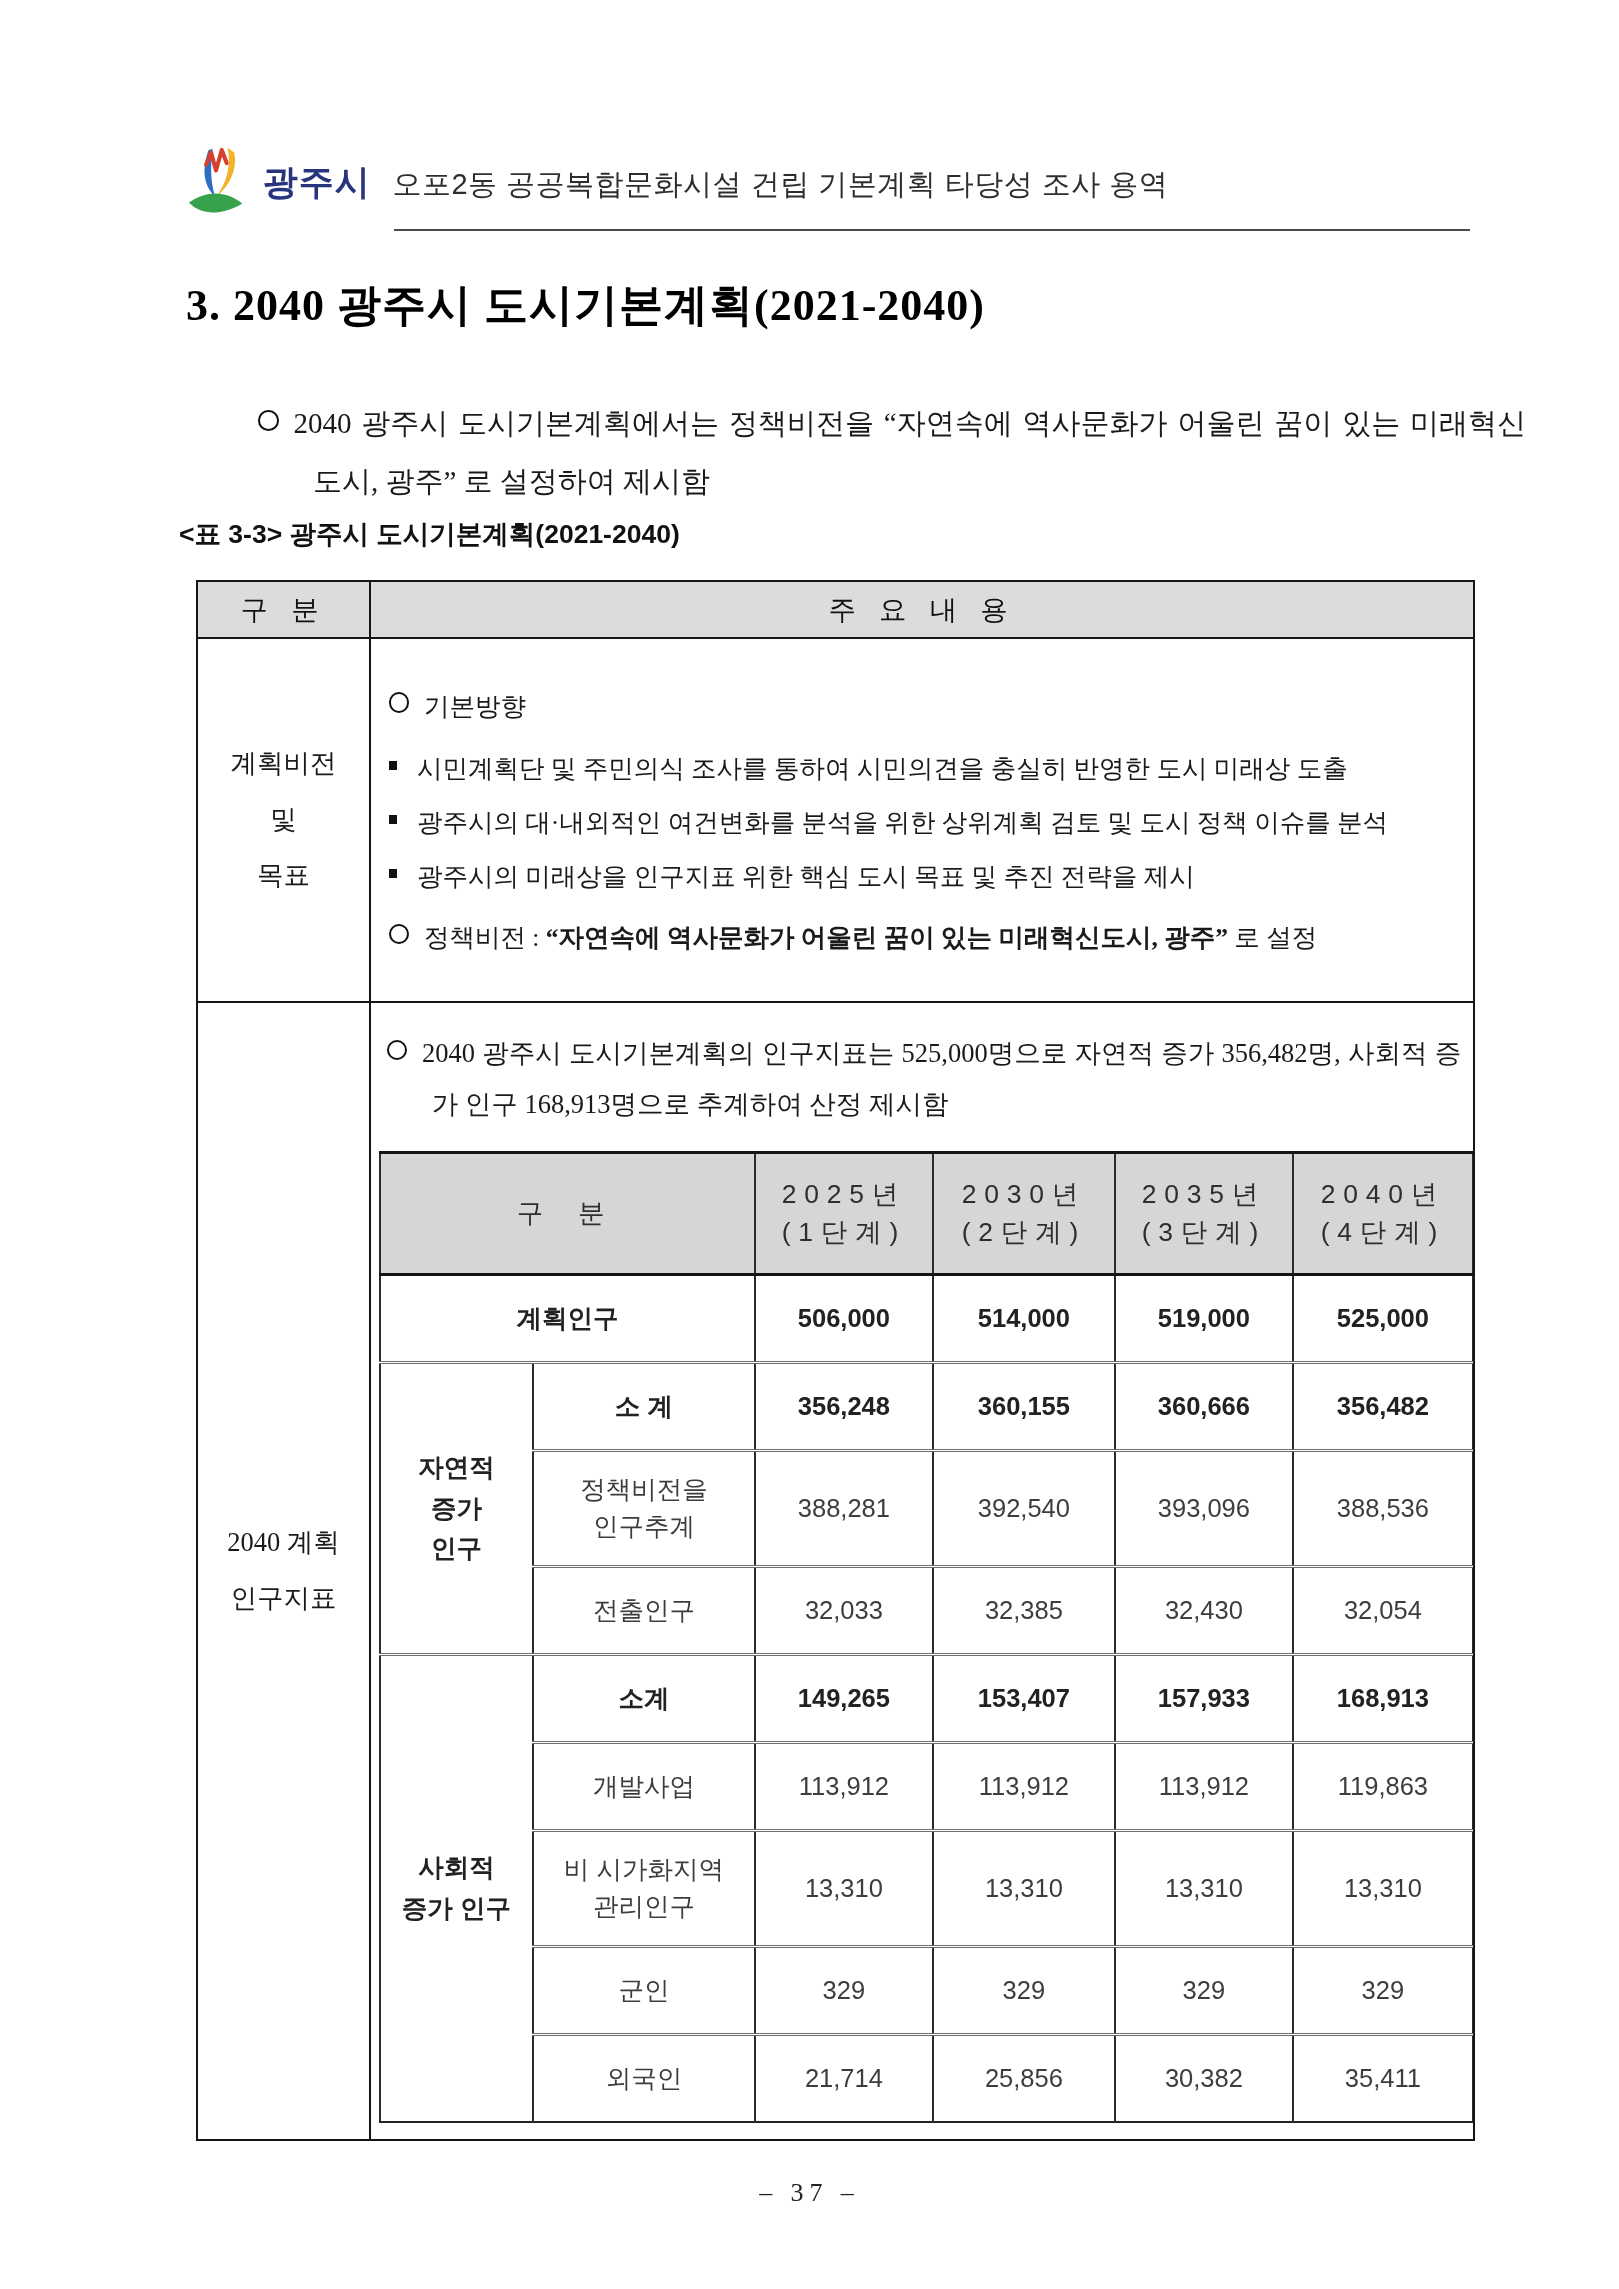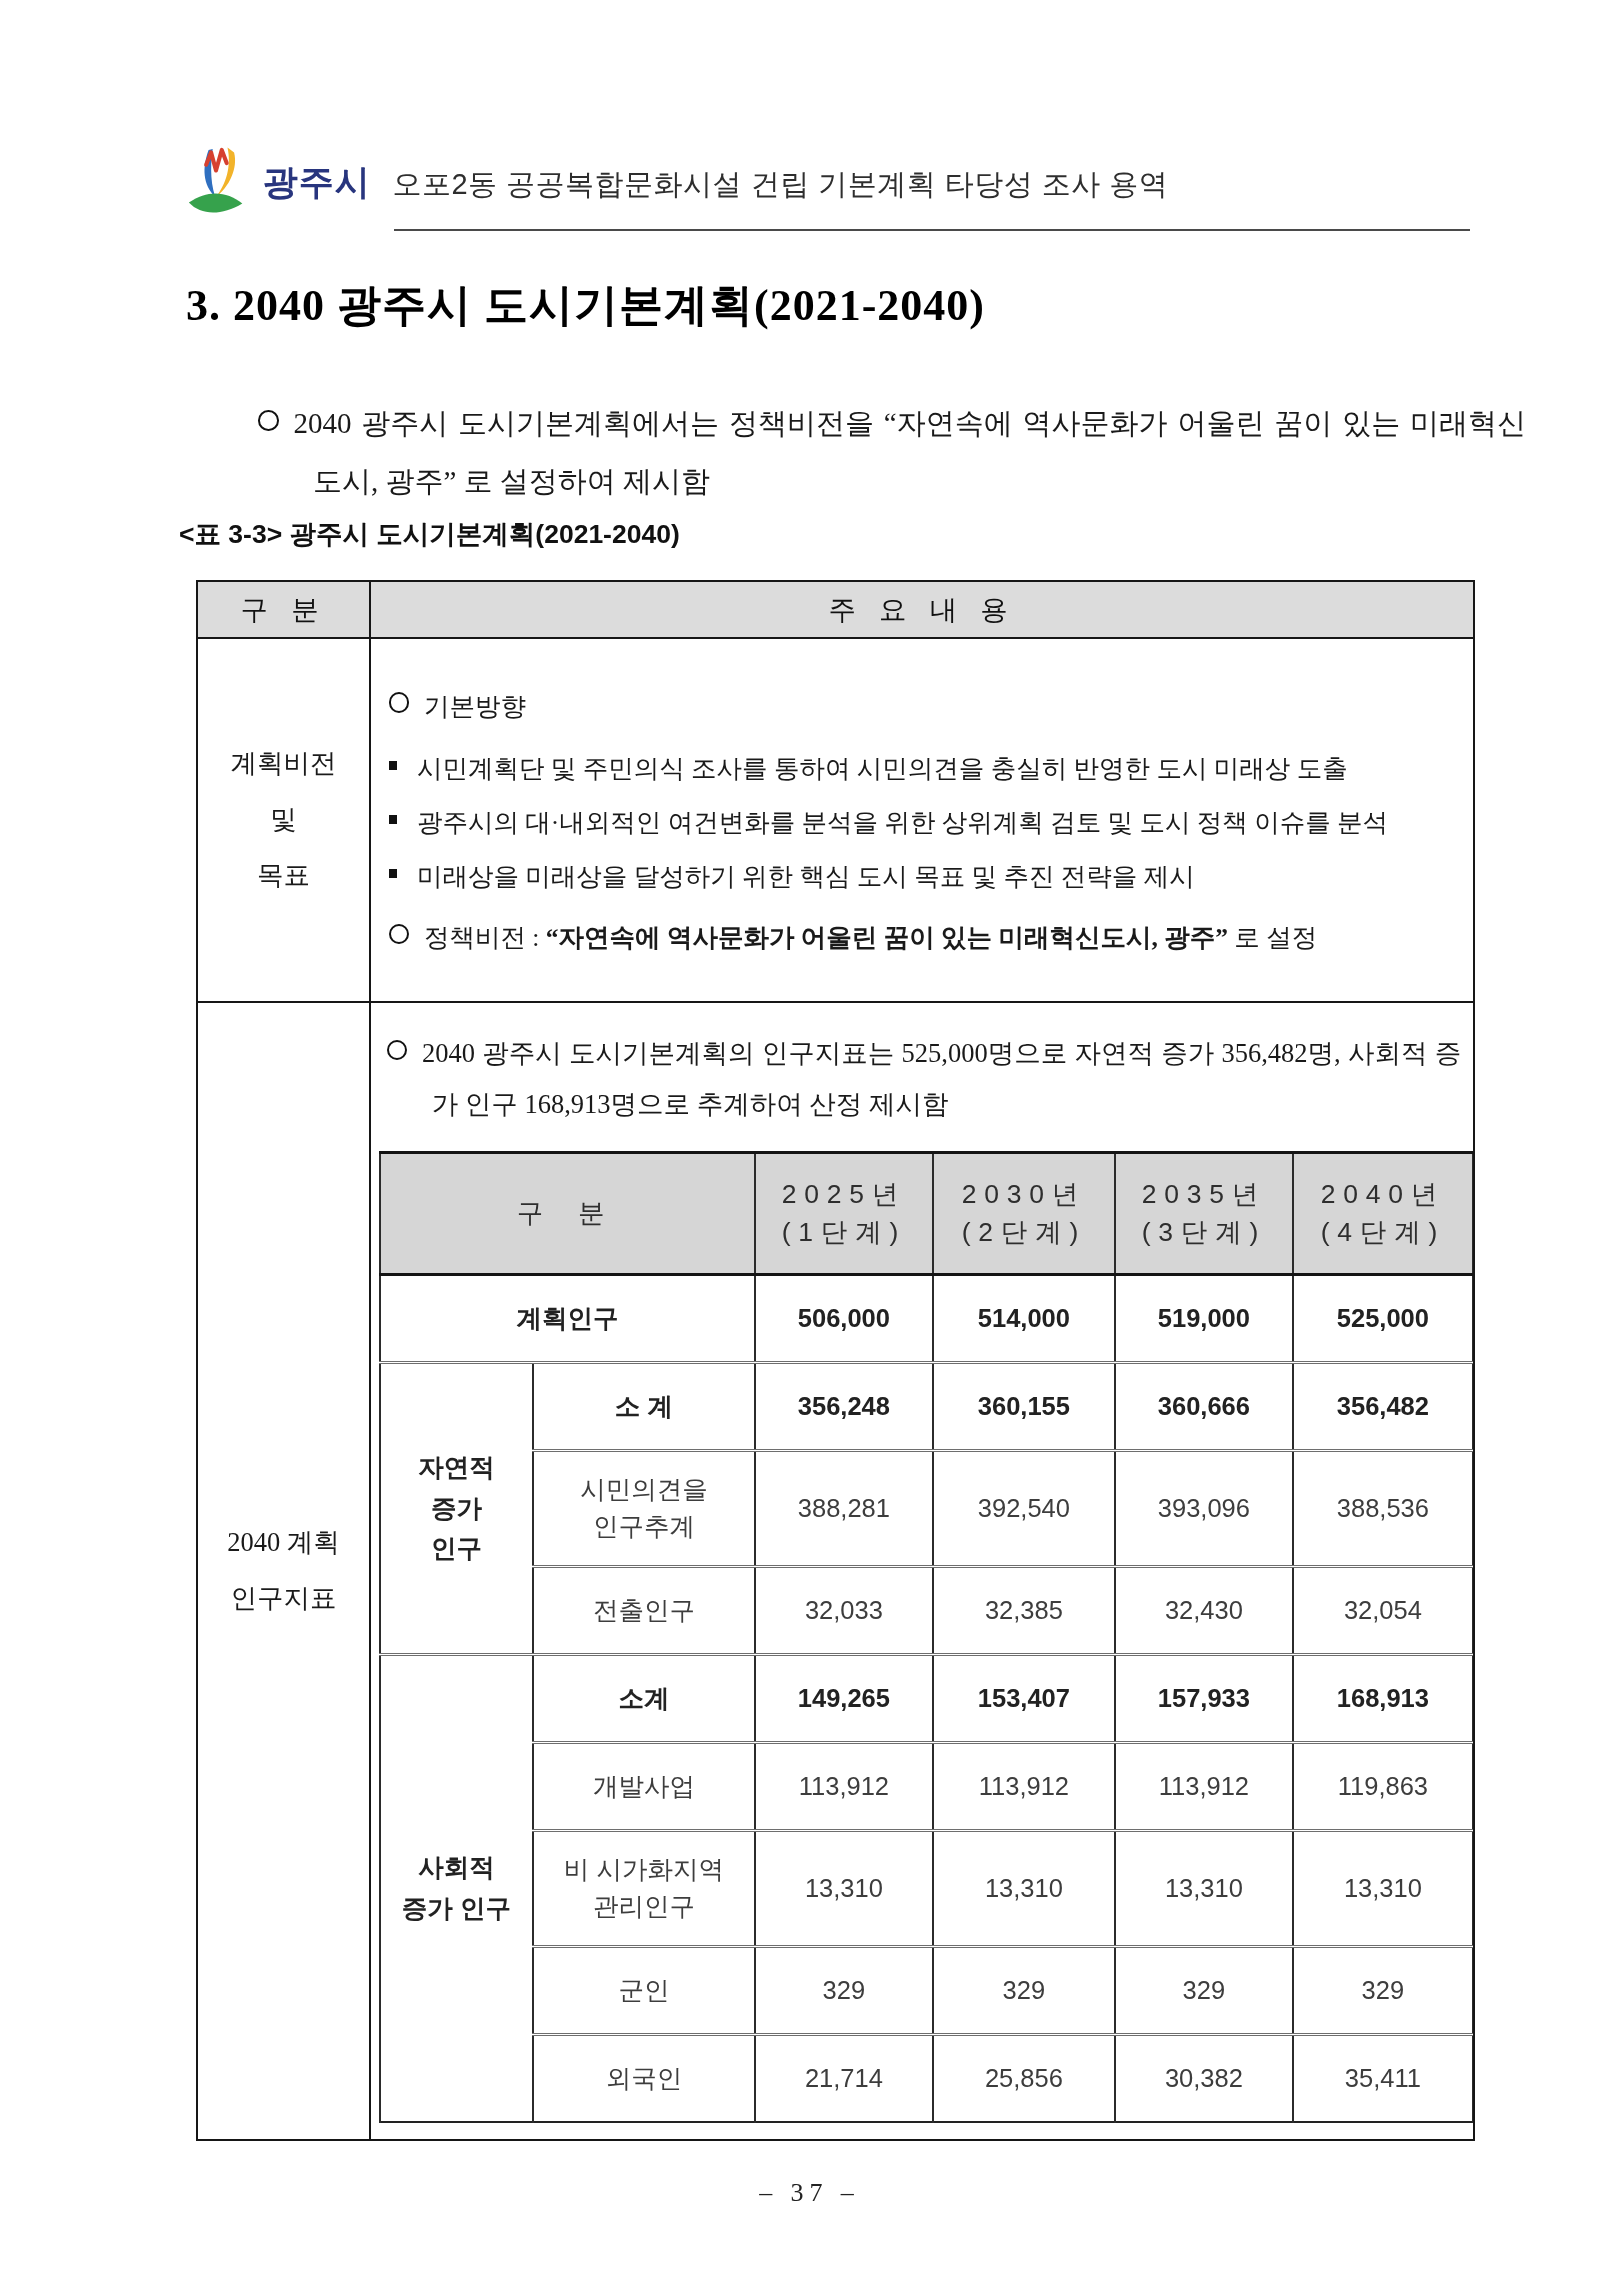--- a/index.html
+++ b/index.html
@@ -100,21 +100,21 @@
       <th class="c2">주 요 내 용</th>
     </tr>
     <tr class="r1">
       <td class="olabel">계획비전
 및
 목표</td>
       <td class="ocontent">
         <div class="item circle-item"><span class="ring"></span><span>기본방향</span></div>
         <div class="item"><span class="sqm"></span><span>시민계획단 및 주민의식 조사를 통하여 시민의견을 충실히 반영한 도시 미래상 도출</span></div>
         <div class="item"><span class="sqm"></span><span>광주시의 대·내외적인 여건변화를 분석을 위한 상위계획 검토 및 도시 정책 이슈를 분석</span></div>
-        <div class="item"><span class="sqm"></span><span>미래상을 미래상을 달성하기 위한 핵심 도시 목표 및 추진 전략을 제시</span></div>
+        <div class="item"><span class="sqm"></span><span>광주시의 미래상을 인구지표 위한 핵심 도시 목표 및 추진 전략을 제시</span></div>
         <div class="item circle-item"><span class="ring"></span><span>정책비전 : </span><b>“자연속에 역사문화가 어울린 꿈이 있는 미래혁신도시, 광주”</b><span> 로 설정</span></div>
       </td>
     </tr>
     <tr class="r2">
       <td class="olabel">2040 계획
 인구지표</td>
       <td class="ocontent2">
         <div class="r2-intro"><span class="ring"></span><span>2040 광주시 도시기본계획의 인구지표는 525,000명으로 자연적 증가 356,482명, 사회적 증가 인구 168,913명으로 추계하여 산정 제시함</span></div>
 
         <table class="inner">
@@ -149,21 +149,21 @@
             <td class="grp" rowspan="3">자연적
 증가
 인구</td>
             <td class="lbl">소 계</td>
             <td>356,248</td>
             <td>360,155</td>
             <td>360,666</td>
             <td>356,482</td>
           </tr>
           <tr class="dbl tall">
-            <td class="lbl">시민의견을
+            <td class="lbl">정책비전을
 인구추계</td>
             <td>388,281</td>
             <td>392,540</td>
             <td>393,096</td>
             <td>388,536</td>
           </tr>
           <tr class="dbl">
             <td class="lbl">전출인구</td>
             <td>32,033</td>
             <td>32,385</td>

